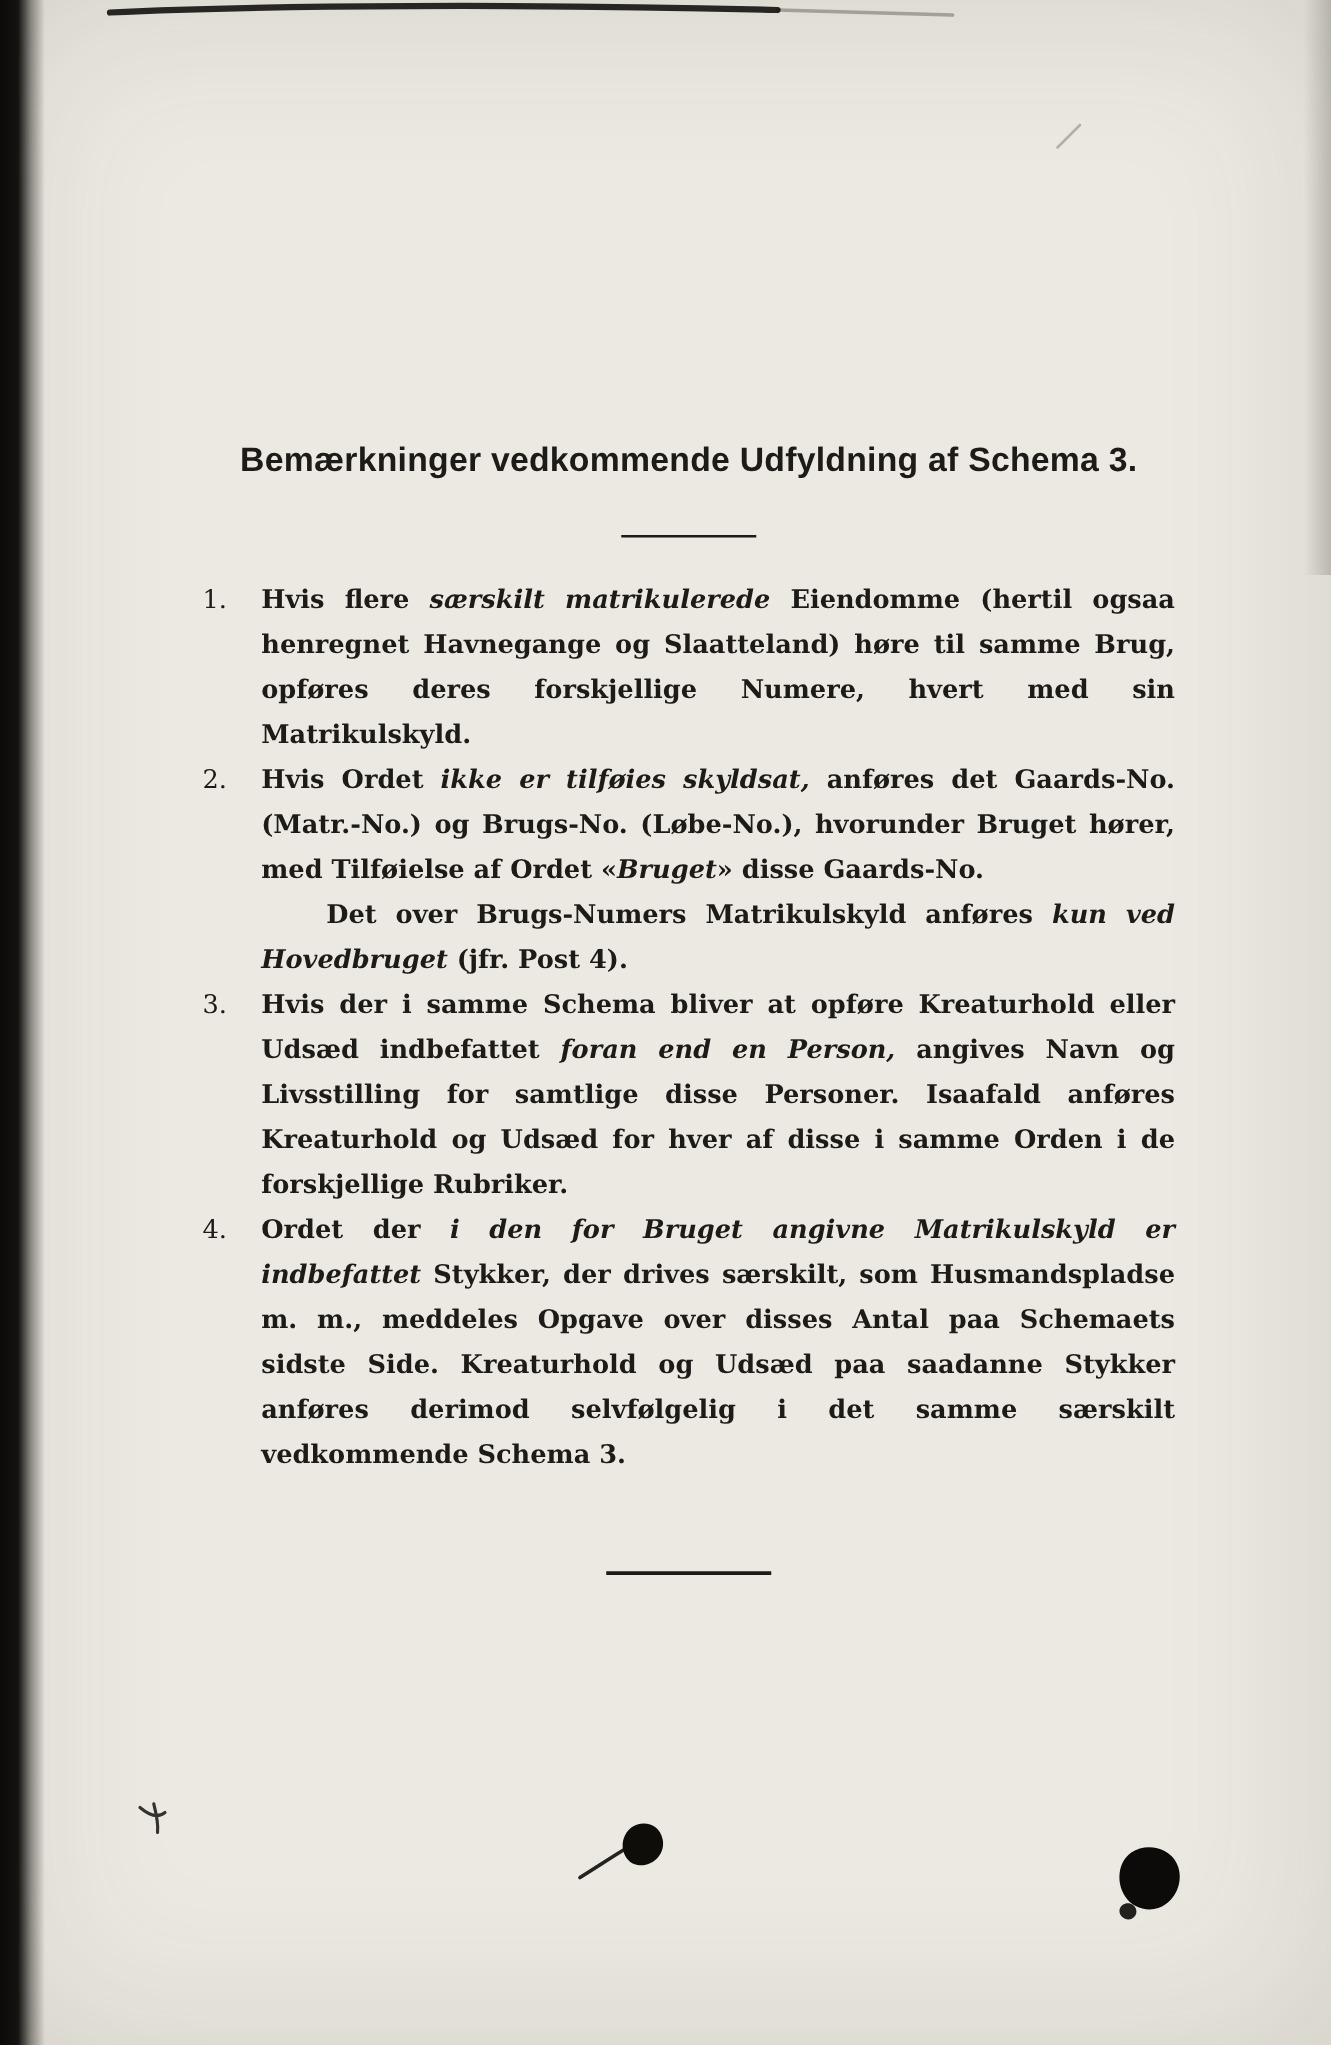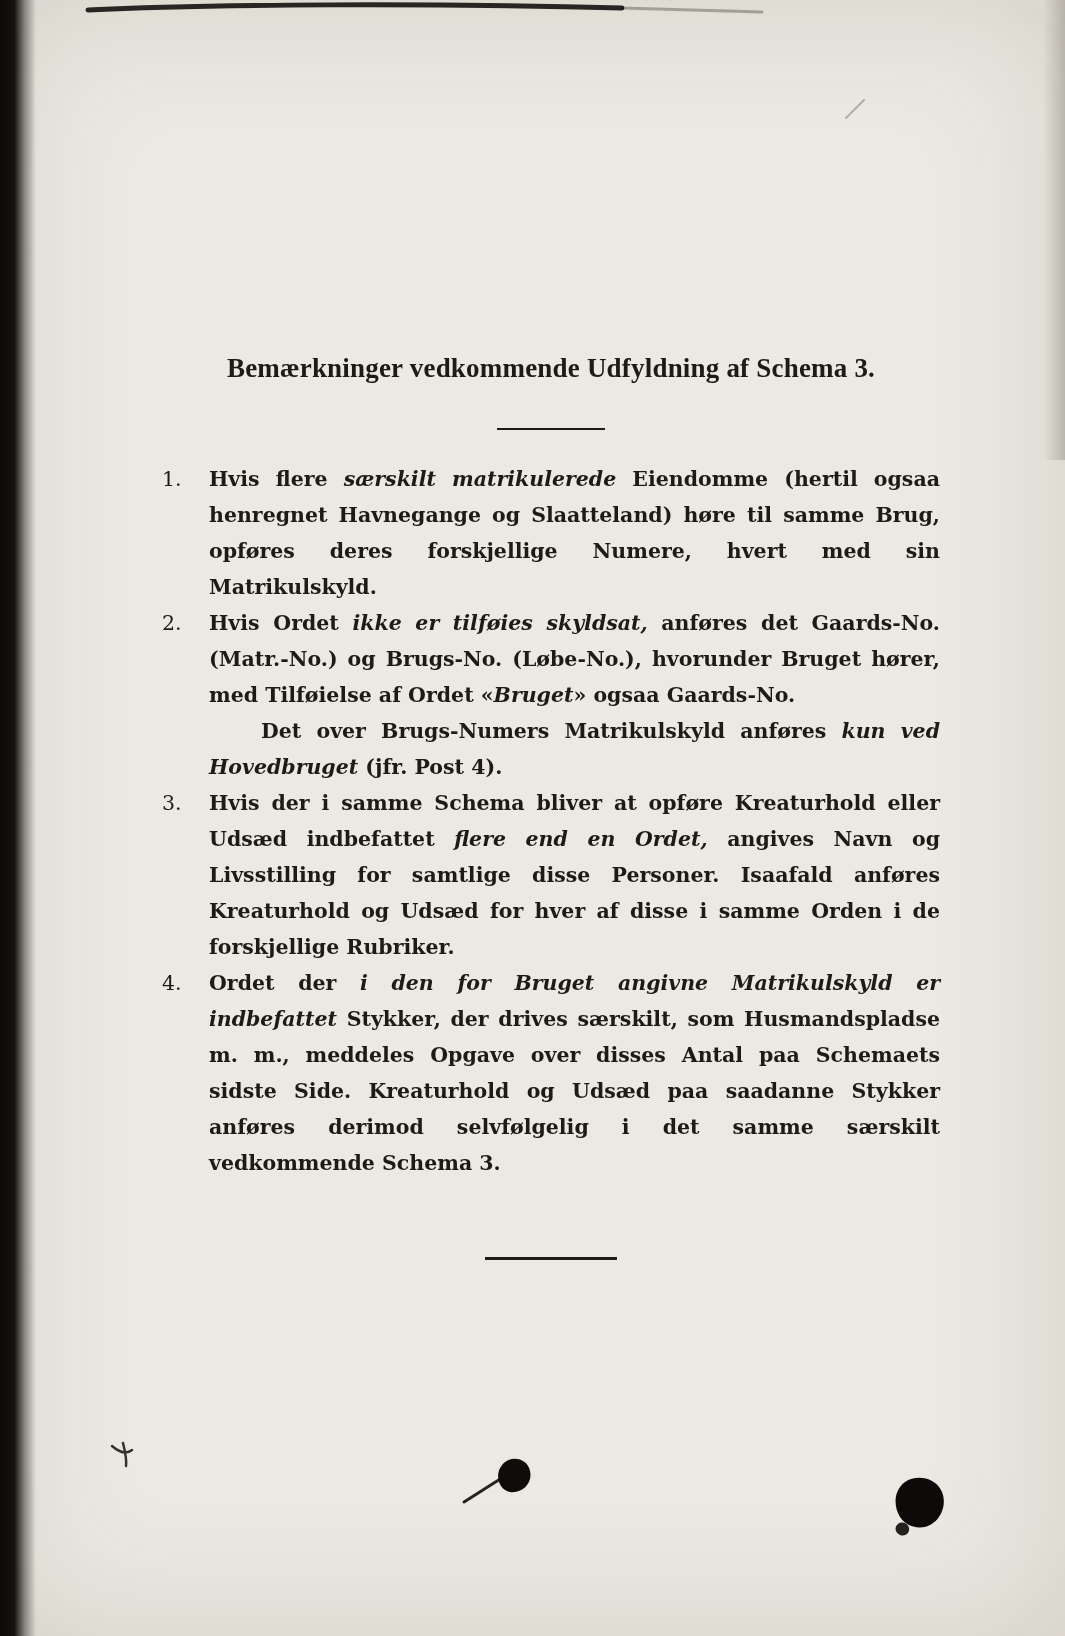--- a/index.html
+++ b/index.html
@@ -27,21 +27,21 @@
   .right-edge{
     position:absolute;top:0;right:0;width:22px;height:460px;
     background:linear-gradient(270deg,rgba(55,50,42,.22),rgba(55,50,42,0));
     z-index:3;
   }
   .paper-content{
     position:absolute;left:162px;top:352px;width:778px;
     z-index:2;
   }
   .title{
-    font-family:Liberation Serif, serif;
+    font-family:Liberation Sans, sans-serif;
     font-weight:bold;
     font-size:27px;
     line-height:32px;
     text-align:center;
     margin:0;
     letter-spacing:.2px;
   }
   .rule{
     background:var(--ink);
     margin-left:auto;margin-right:auto;
@@ -85,29 +85,29 @@
   <div class="item">
     <div class="num">1.</div>
     <div class="paras">
             <p><span>Hvis flere </span><em>særskilt matrikulerede</em><span> Eiendomme (hertil ogsaa henregnet Havnegange og Slaatteland) høre til samme Brug, opføres deres forskjellige Numere, hvert med sin Matrikulskyld.</span></p>
           </div>
   </div>
 
   <div class="item">
     <div class="num">2.</div>
     <div class="paras">
-            <p><span>Hvis Ordet </span><em>ikke er tilføies skyldsat,</em><span> anføres det Gaards-No. (Matr.-No.) og Brugs-No. (Løbe-No.), hvorunder Bruget hører, med Tilføielse af Ordet «</span><em>Bruget</em><span>» ogsaa Gaards-No.</span></p>
+            <p><span>Hvis Ordet </span><em>ikke er tilføies skyldsat,</em><span> anføres det Gaards-No. (Matr.-No.) og Brugs-No. (Løbe-No.), hvorunder Bruget hører, med Tilføielse af Ordet «</span><em>Bruget</em><span>» disse Gaards-No.</span></p>
             <p class="cont"><span>Det over Brugs-Numers Matrikulskyld anføres </span><em>kun ved Hovedbruget</em><span> (jfr. Post 4).</span></p>
           </div>
   </div>
 
   <div class="item">
     <div class="num">3.</div>
     <div class="paras">
-            <p><span>Hvis der i samme Schema bliver at opføre Kreaturhold eller Udsæd indbefattet </span><em>flere end en Ordet,</em><span> angives Navn og Livsstilling for samtlige disse Personer.  Isaafald anføres Kreaturhold og Udsæd for hver af disse i samme Orden i de forskjellige Rubriker.</span></p>
+            <p><span>Hvis der i samme Schema bliver at opføre Kreaturhold eller Udsæd indbefattet </span><em>foran end en Person,</em><span> angives Navn og Livsstilling for samtlige disse Personer.  Isaafald anføres Kreaturhold og Udsæd for hver af disse i samme Orden i de forskjellige Rubriker.</span></p>
           </div>
   </div>
 
   <div class="item">
     <div class="num">4.</div>
     <div class="paras">
             <p><span>Ordet der </span><em>i den for Bruget angivne Matrikulskyld er indbefattet</em><span> Stykker, der drives særskilt, som Husmandspladse m. m., meddeles Opgave over disses Antal paa Schemaets sidste Side.  Kreaturhold og Udsæd paa saadanne Stykker anføres derimod selvfølgelig i det samme særskilt vedkommende Schema 3.</span></p>
           </div>
   </div>
 </div>

